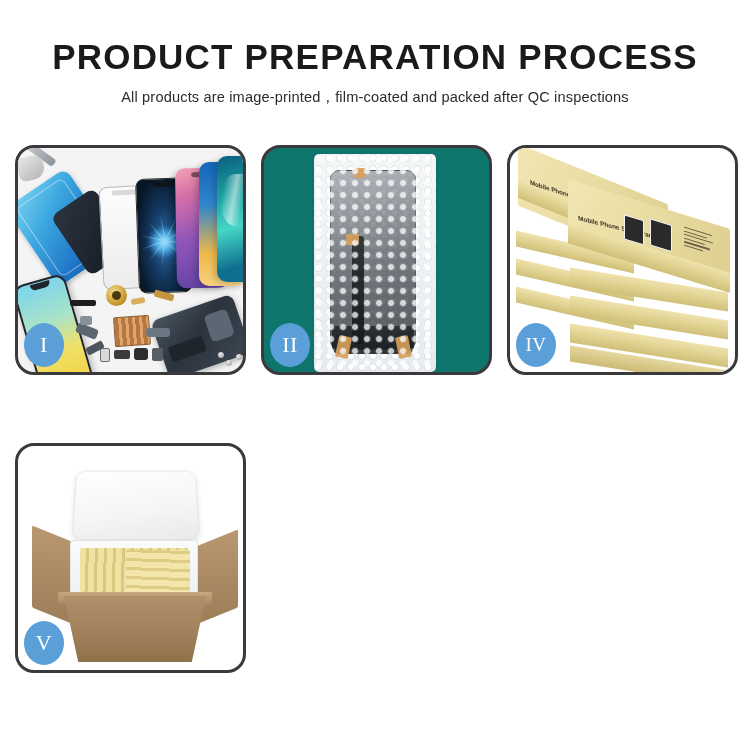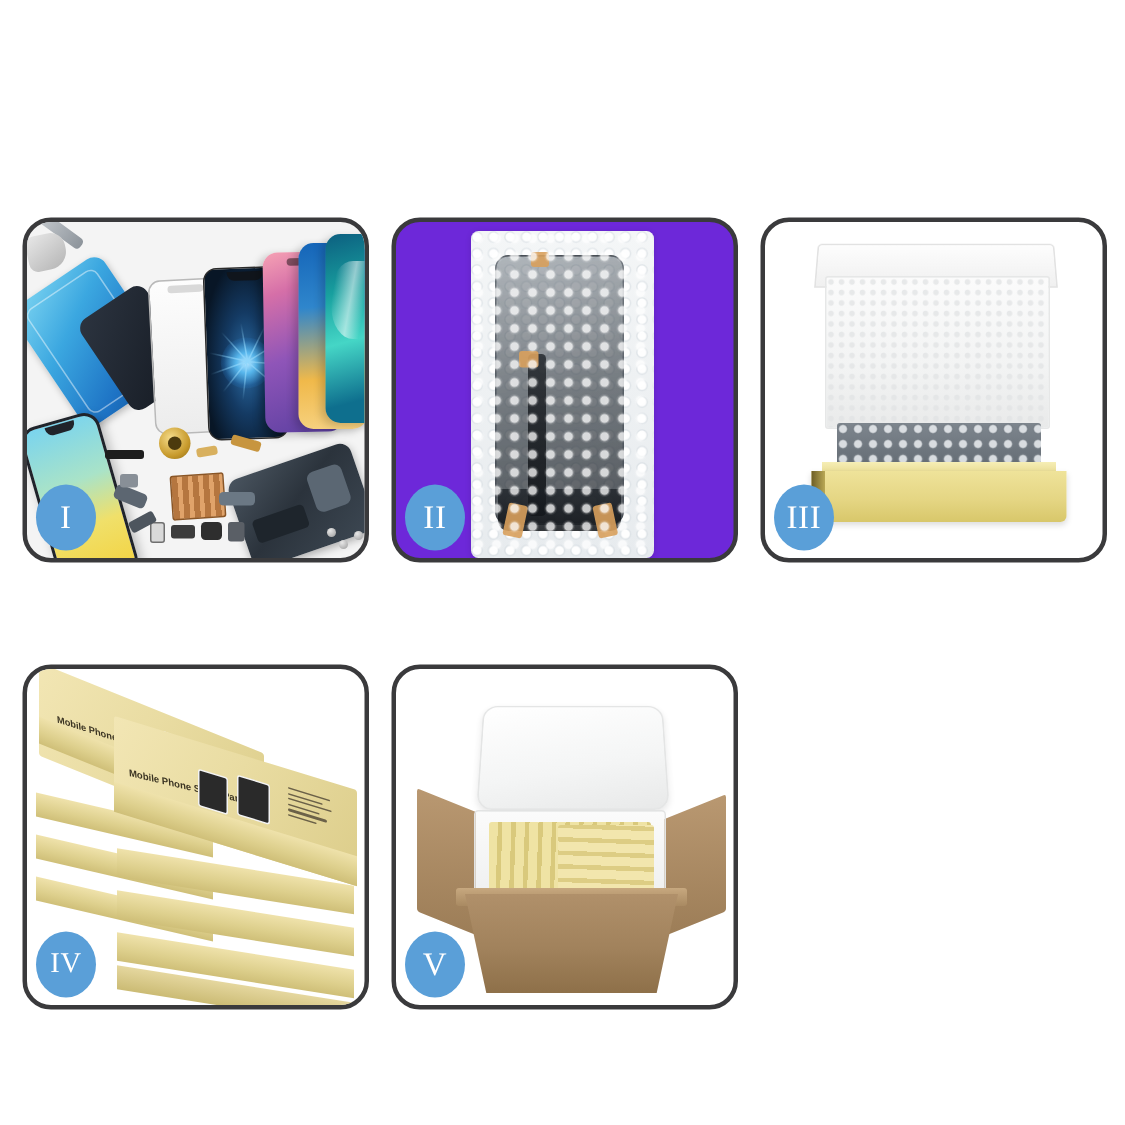--- a/index.html
+++ b/index.html
@@ -250,21 +250,21 @@
   .sp-tool2 {
     left: 206px; top: 182px; width: 26px; height: 24px;
     background: linear-gradient(150deg,#e8e8e8,#b4b4b4);
     border-radius: 6px 10px 12px 6px; transform: rotate(-12deg);
   }
   .sp-screw { position:absolute; width:6px; height:6px; border-radius:50%;
     background: radial-gradient(circle at 35% 30%, #e7e7e7, #9a9a9a); }
   .s1{ left:208px; top:212px;} .s2{ left:218px; top:206px;} .s3{ left:200px; top:204px;}
 
   
-  .p2 { background: #6d28d9; }
+  .p2 { background: #0f766e; }
   .bw-bag {
     position:absolute; left:50px; top:6px; width:122px; height:218px;
     background:
       radial-gradient(circle at 4px 4px, rgba(255,255,255,.95) 2.6px, rgba(205,213,219,.55) 3.4px, transparent 4.2px) 0 0 / 11px 11px,
       linear-gradient(180deg,#f4f6f7,#e7ebee);
     border-radius: 5px;
     box-shadow: 0 1px 4px rgba(0,0,0,.12);
   }
   .bw-screen {
     position:absolute; left:66px; top:22px; width:86px; height:180px;
@@ -444,20 +444,24 @@
   }
   .c6-tape { position:absolute; background: rgba(150,124,88,.75); border-radius:1px; }
   .c6-t1 { left:50px; top:106px; width:18px; height:20px; }
   .c6-t2 { left:50px; top:166px; width:18px; height:18px; }
 </style>
 </head>
 <body>
 
 <div class="page">
 
+  <div class="header">
+    <div class="main-title">PRODUCT PREPARATION PROCESS</div>
+    <div class="subtitle">All products are image-printed，film-coated and packed after QC inspections</div>
+  </div>
 
   <div class="grid">
 
     <div class="panel p1">
       <div class="panel-inner">
         <div class="scr sp-protector"></div>
         <div class="scr sp-dark-back"></div>
         <div class="scr sp-white-screen"></div>
         <div class="scr sp-dark-screen">
           <div class="jelly">
@@ -508,33 +512,20 @@
         <div class="bw-bottom"></div>
         <div class="tape t1"></div>
         <div class="tape t2"></div>
         <div class="tape t3"></div>
         <div class="tape t4"></div>
         <div class="bw-overlay"></div>
       </div>
       <div class="badge">II</div>
     </div>
 
-    <div class="panel p3">
-      <div class="panel-inner">
-        <div class="b3-lid"></div>
-        <div class="b3-foamback">
-          <div class="b3-foamtex"></div>
-        </div>
-        <div class="b3-bubble"></div>
-        <div class="b3-inner-lip"></div>
-        <div class="b3-front"></div>
-        <div class="b3-lshadow"></div>
-      </div>
-      <div class="badge">III</div>
-    </div>
 
     <div class="panel p4">
       <div class="panel-inner">
 
         <div class="kfront" style="left:6px;  top:96px;  width:118px; height:16px; transform:skewY(13deg);"></div>
         <div class="kfront" style="left:6px;  top:124px; width:118px; height:16px; transform:skewY(13deg);"></div>
         <div class="kfront" style="left:6px;  top:152px; width:118px; height:16px; transform:skewY(13deg);"></div>
 
         <div class="kfront" style="left:60px; top:132px; width:158px; height:19px; transform:skewY(9deg);"></div>
         <div class="kfront" style="left:60px; top:160px; width:158px; height:19px; transform:skewY(9deg);"></div>

